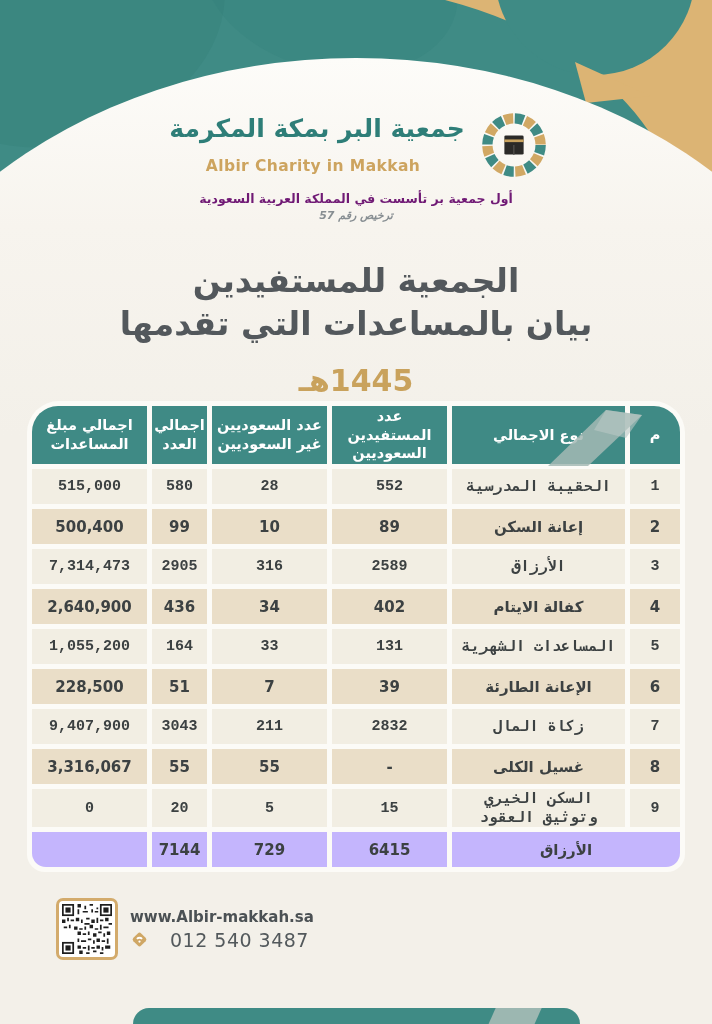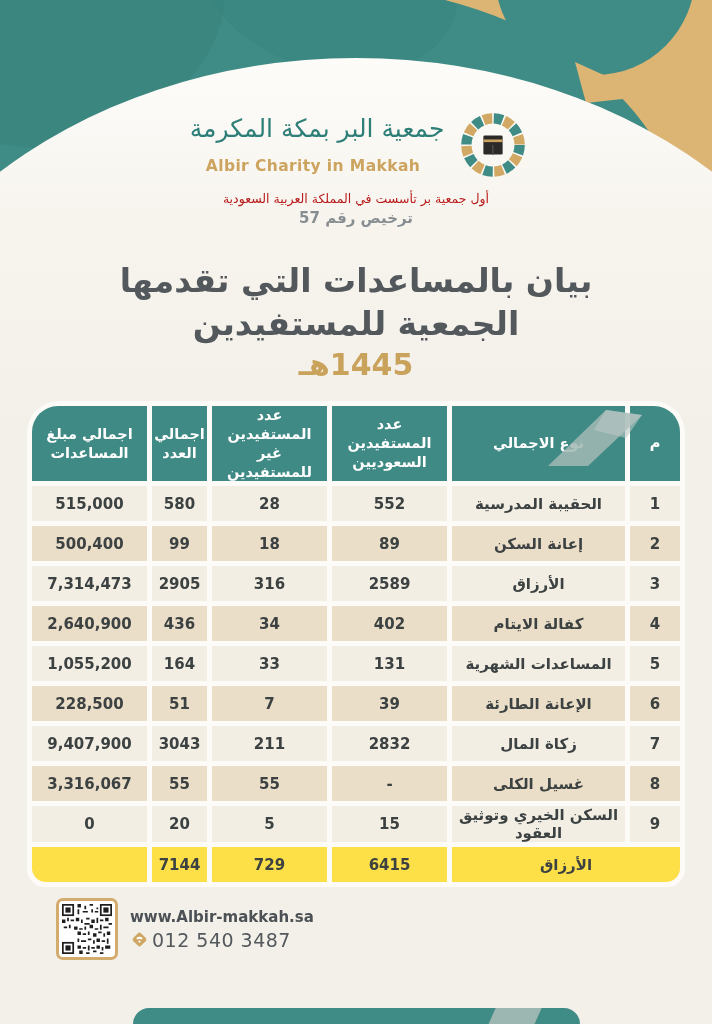--- a/index.html
+++ b/index.html
@@ -11,54 +11,54 @@
   
   .header-band { position:absolute; left:0; top:0; width:712px; height:232px;
     background:#3f8b85; overflow:hidden; }
   
   .arch { position:absolute; left:-164px; top:58px; width:1040px; height:840px;
     border-radius:50%;
     background:linear-gradient(180deg,#fdfcf9 0%,#f7f4ee 20%,#f3f0e9 45%,#f3f0e9 100%); }
   
   .logo-area { position:absolute; top:108px; left:0; right:0; text-align:center; z-index:5; }
   .logo-row { display:flex; justify-content:center; align-items:center; gap:12px; direction:rtl; }
-  .calligraphy { font-size:25px; font-weight:normal; color:#2e7e78; line-height:1.15;margin-left:8px; }
+  .calligraphy { font-size:25px; font-weight:bold; color:#2e7e78; line-height:1.15;margin-left:8px; }
   .logo-en { font-size:15.5px; font-weight:bold; color:#cda45f; letter-spacing:.4px; margin-top:14px; }
-  .tagline { margin-top:9px; font-size:12.5px; font-weight:normal; color:#b91c1c; direction:rtl; }
-  .license { margin-top:3px; font-size:15px; font-weight:bold; color:#878e92; direction:rtl; }
+  .tagline { margin-top:9px; font-size:12.5px; font-weight:bold; color:#701a75; direction:rtl; }
+  .license { margin-top:3px; font-size:11px; font-weight:bold; color:#878e92; direction:rtl;font-style:italic; }
   
   .title-block { position:absolute; top:260px; left:0; right:0; text-align:center; direction:rtl; z-index:5; }
   .title-line { font-size:33px; font-weight:bold; color:#53585c; line-height:1.3; }
-  .title-year { font-size:30px; font-weight:bold; color:#c9a25c; margin-top:1px; }
+  .title-year { font-size:30px; font-weight:bold; color:#c9a25c; margin-top:17px; }
   
   table.assist { position:absolute; left:27px; top:401px; width:658px; z-index:5;
     direction:rtl; border-collapse:separate; border-spacing:5px; table-layout:fixed;
     background:#fcfbf7; border-radius:32px 32px 18px 18px; }
   table.assist th {
     background:#3f8a85; color:#ffffff; font-size:14.5px; font-weight:bold;
     height:58px; line-height:1.3; padding:0 2px; text-align:center; vertical-align:middle; }
   th.th-num   { border-top-right-radius:26px; }
   th.th-amount{ border-top-left-radius:26px; }
   table.assist td {
     height:35px; font-size:15px; font-weight:bold; color:#3c4142;
     text-align:center; vertical-align:middle; padding:0 2px; }
-  tr.row-odd  td { background:#f2eee3; }
+  tr.row-odd  td { background:#f2eee3;font-family:Liberation Mono, monospace; }
   tr.row-even td { background:#eadec8; }
-  tr.row-total td { background:#fde047; }
+  tr.row-total td { background:#c4b5fd; }
   td.total-label { border-bottom-right-radius:14px; }
   td.total-amount{ border-bottom-left-radius:14px; }
   
   .ribbon-overlay { position:absolute; left:0; top:0; z-index:6; pointer-events:none; }
   
   .contact { position:absolute; left:56px; top:898px; display:flex; gap:12px; z-index:5; direction:ltr;justify-content:flex-end; }
   .qr-frame { width:62px; height:62px; background:#ffffff; border:3px solid #d3ab6c;
     border-radius:7px; box-sizing:border-box; padding:3px; }
   .contact-col { display:flex; flex-direction:column; justify-content:center; gap:3px; }
   .website { font-size:15px; font-weight:bold; color:#4b5154; }
-  .phone-row { display:flex; align-items:center; gap:3px; }
+  .phone-row { display:flex; align-items:center; gap:21px; }
   .phone-num { font-size:19px; color:#53595c; letter-spacing:.5px; }
   
   .bottom-bar { position:absolute; left:133px; top:1008px; width:447px; height:26px;
     background:#3f8b85; border-radius:16px 16px 0 0; overflow:hidden; z-index:5; }
   .bottom-bar .stripe { position:absolute; left:356px; top:-5px; width:46px; height:40px;
     background:#9cb7b1; transform:skewX(-24deg); }
 </style>
 </head>
 <body>
 
@@ -88,58 +88,58 @@
       <div class="logo-text">
         <div class="calligraphy">جمعية البر بمكة المكرمة</div>
         <div class="logo-en">Albir Charity in Makkah</div>
       </div>
     </div>
     <div class="tagline">أول جمعية بر تأسست في المملكة العربية السعودية</div>
     <div class="license">ترخيص رقم 57</div>
   </div>
 
   <div class="title-block">
+    <div class="title-line">الجمعية للمستفيدين</div>
     <div class="title-line">بيان بالمساعدات التي تقدمها</div>
-    <div class="title-line">الجمعية للمستفيدين</div>
     <div class="title-year">1445هـ</div>
   </div>
 
   <table class="assist">
     <colgroup>
       <col style="width:50px">
         <col style="width:173px">
         <col style="width:115px">
       <col style="width:115px">
         <col style="width:55px">
         <col style="width:115px">
     </colgroup>
     <thead>
       <tr>
         <th class="th-num">م</th>
         <th>نوع الاجمالي</th>
         <th>عدد المستفيدين السعوديين</th>
-        <th>عدد المستفيدين غير للمستفيدين</th>
+        <th>عدد السعوديين غير السعوديين</th>
         <th>اجمالي العدد</th>
         <th class="th-amount">اجمالي مبلغ المساعدات</th>
       </tr>
     </thead>
     <tbody>
       <tr class="row-odd">
         <td>1</td>
         <td>الحقيبة المدرسية</td>
         <td>552</td>
         <td>28</td>
         <td>580</td>
         <td>515,000</td>
       </tr>
       <tr class="row-even">
         <td>2</td>
         <td>إعانة السكن</td>
         <td>89</td>
-        <td>18</td>
+        <td>10</td>
         <td>99</td>
         <td>500,400</td>
       </tr>
       <tr class="row-odd">
         <td>3</td>
         <td>الأرزاق</td>
         <td>2589</td>
         <td>316</td>
         <td>2905</td>
         <td>7,314,473</td>

